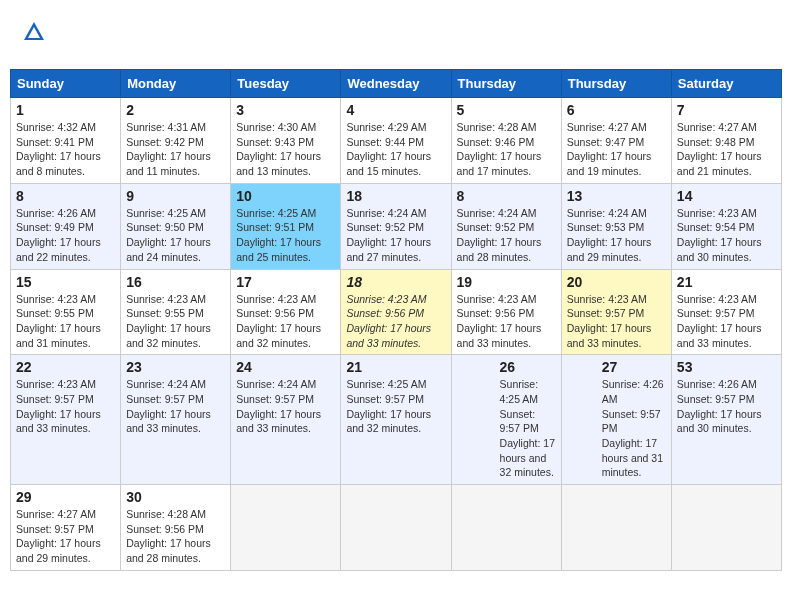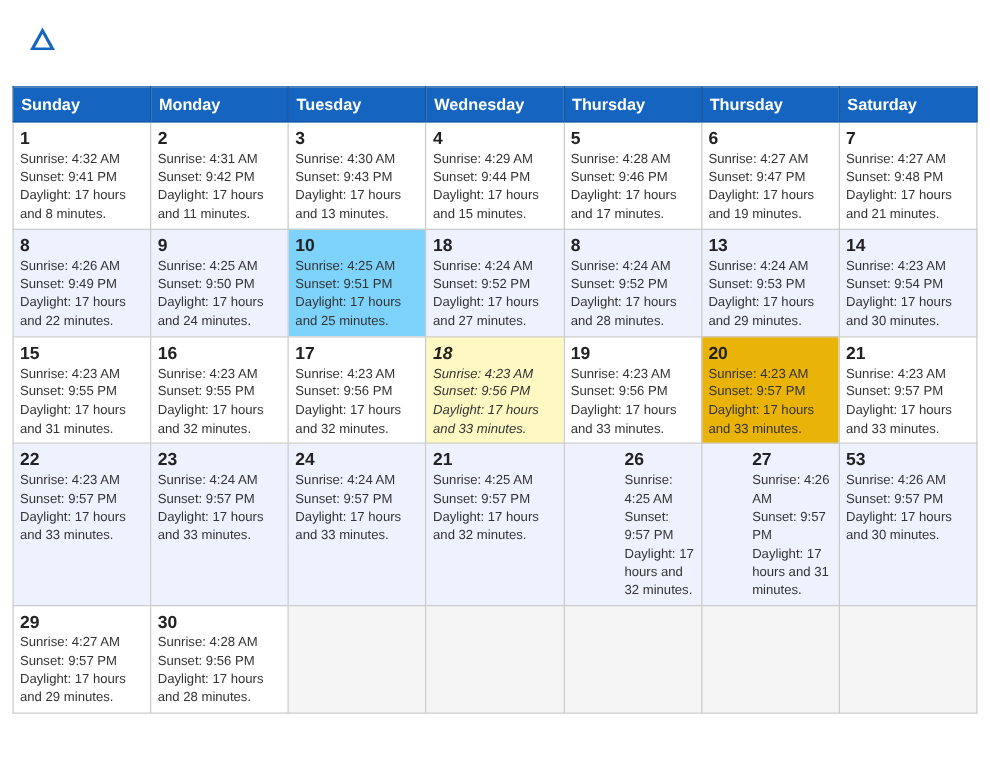--- a/index.html
+++ b/index.html
@@ -198,21 +198,21 @@
         <div class="day-info">Sunrise: 4:23 AM<br>Sunset: 9:56 PM<br>Daylight: 17 hours and 32 minutes.</div>
         </td>
         <td style="background: #fef9c3; font-style: italic;">
           <span class="day-num">18</span>
         <div class="day-info">Sunrise: 4:23 AM<br>Sunset: 9:56 PM<br>Daylight: 17 hours and 33 minutes.</div>
         </td>
         <td style="background: rgb(255, 255, 255);">
           <span class="day-num">19</span>
         <div class="day-info">Sunrise: 4:23 AM<br>Sunset: 9:56 PM<br>Daylight: 17 hours and 33 minutes.</div>
         </td>
-        <td style="background: #eab308;">
+        <td style="background: #fef9c3;">
           <span class="day-num">20</span>
         <div class="day-info">Sunrise: 4:23 AM<br>Sunset: 9:57 PM<br>Daylight: 17 hours and 33 minutes.</div>
         </td>
         <td style="background: rgb(255, 255, 255);">
           <span class="day-num">21</span>
         <div class="day-info">Sunrise: 4:23 AM<br>Sunset: 9:57 PM<br>Daylight: 17 hours and 33 minutes.</div>
         </td>
       </tr>
       <tr>
         <td style="background: rgb(238, 242, 255);">

